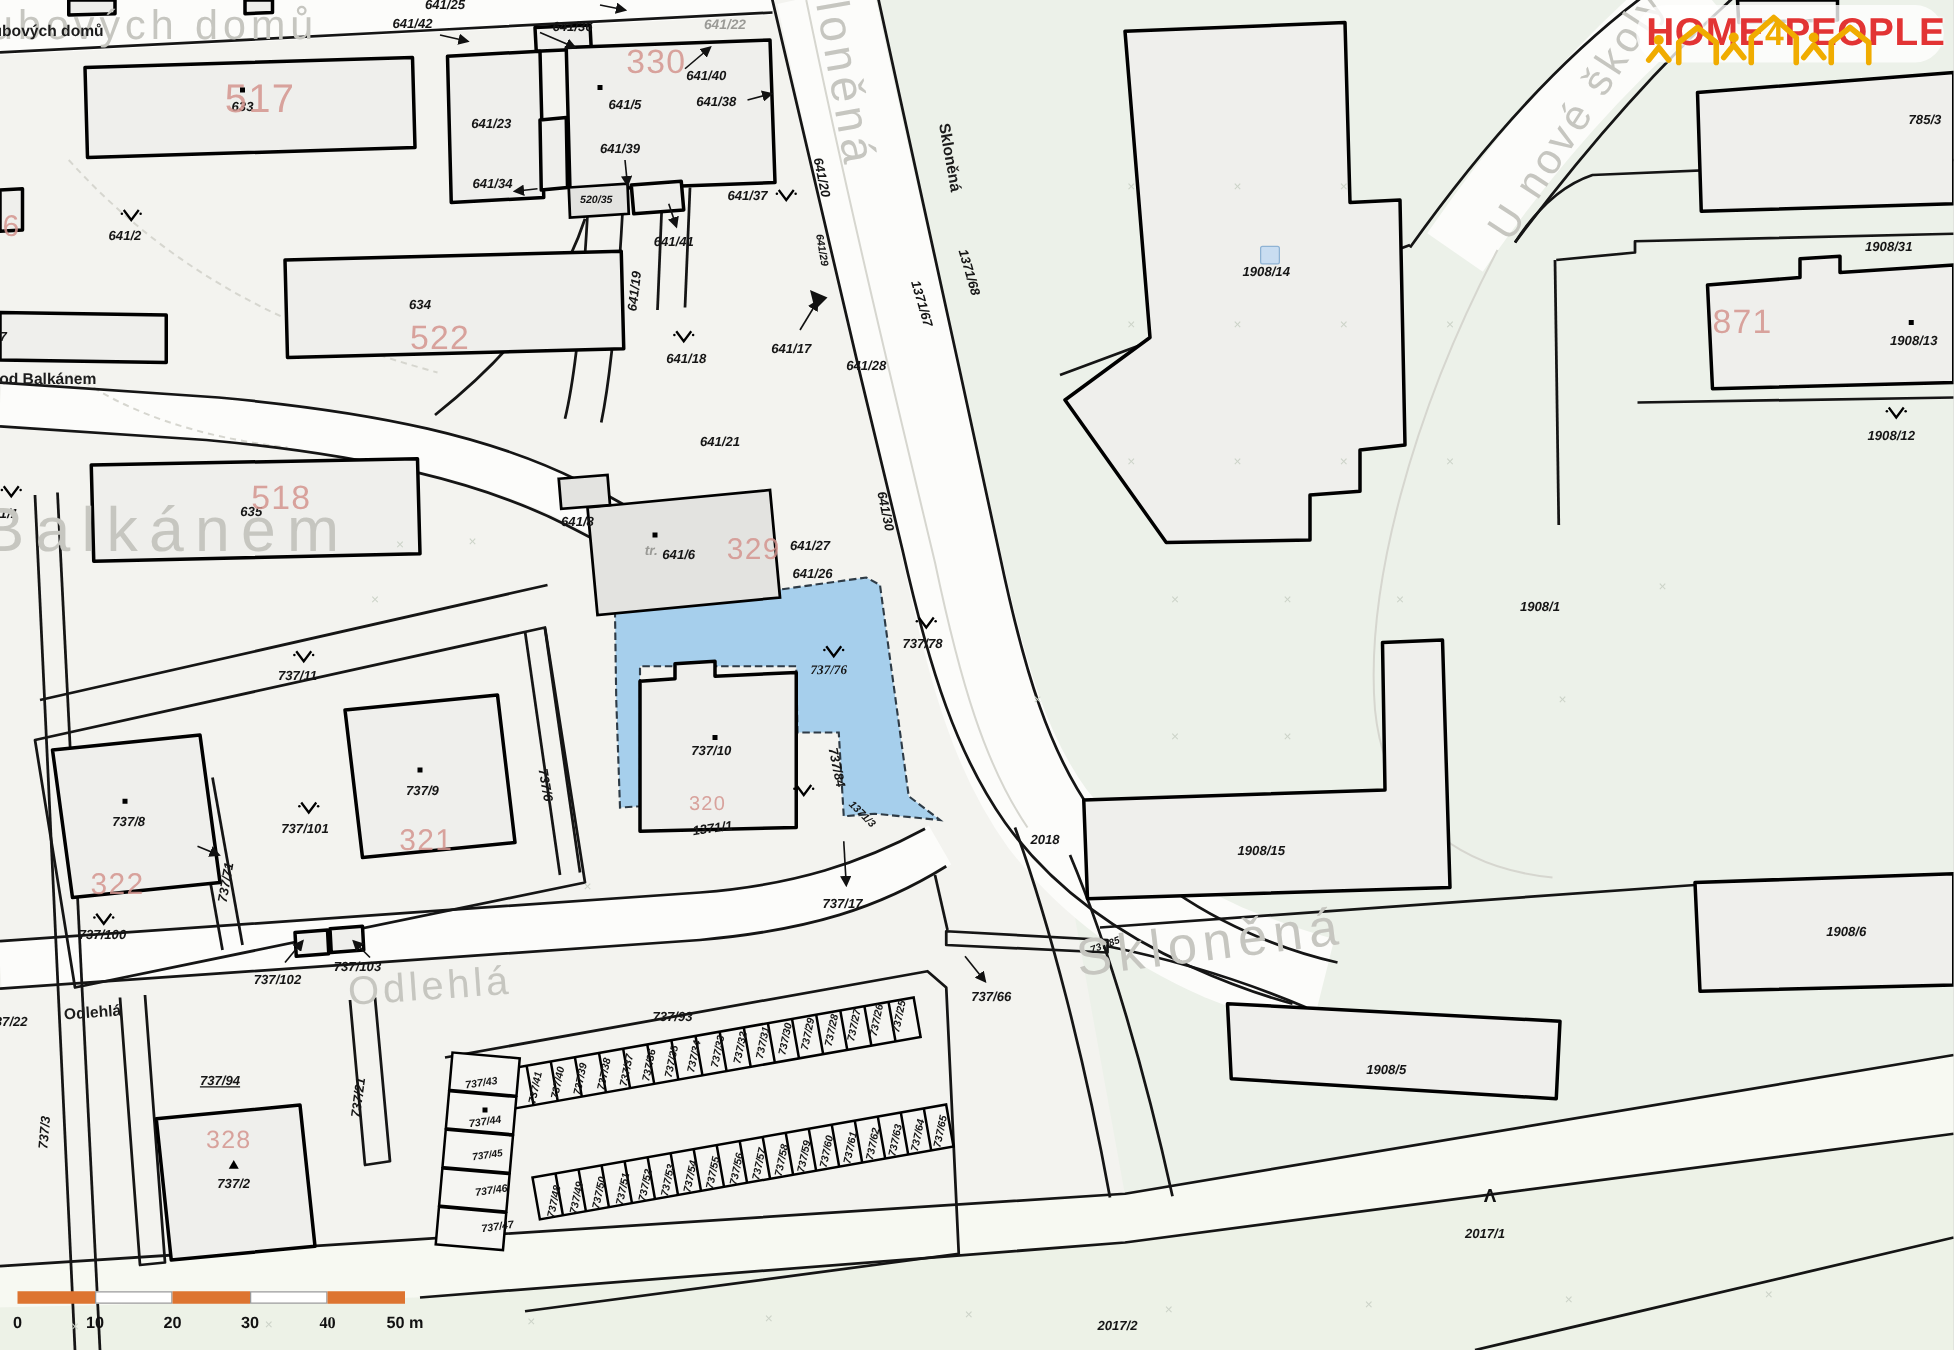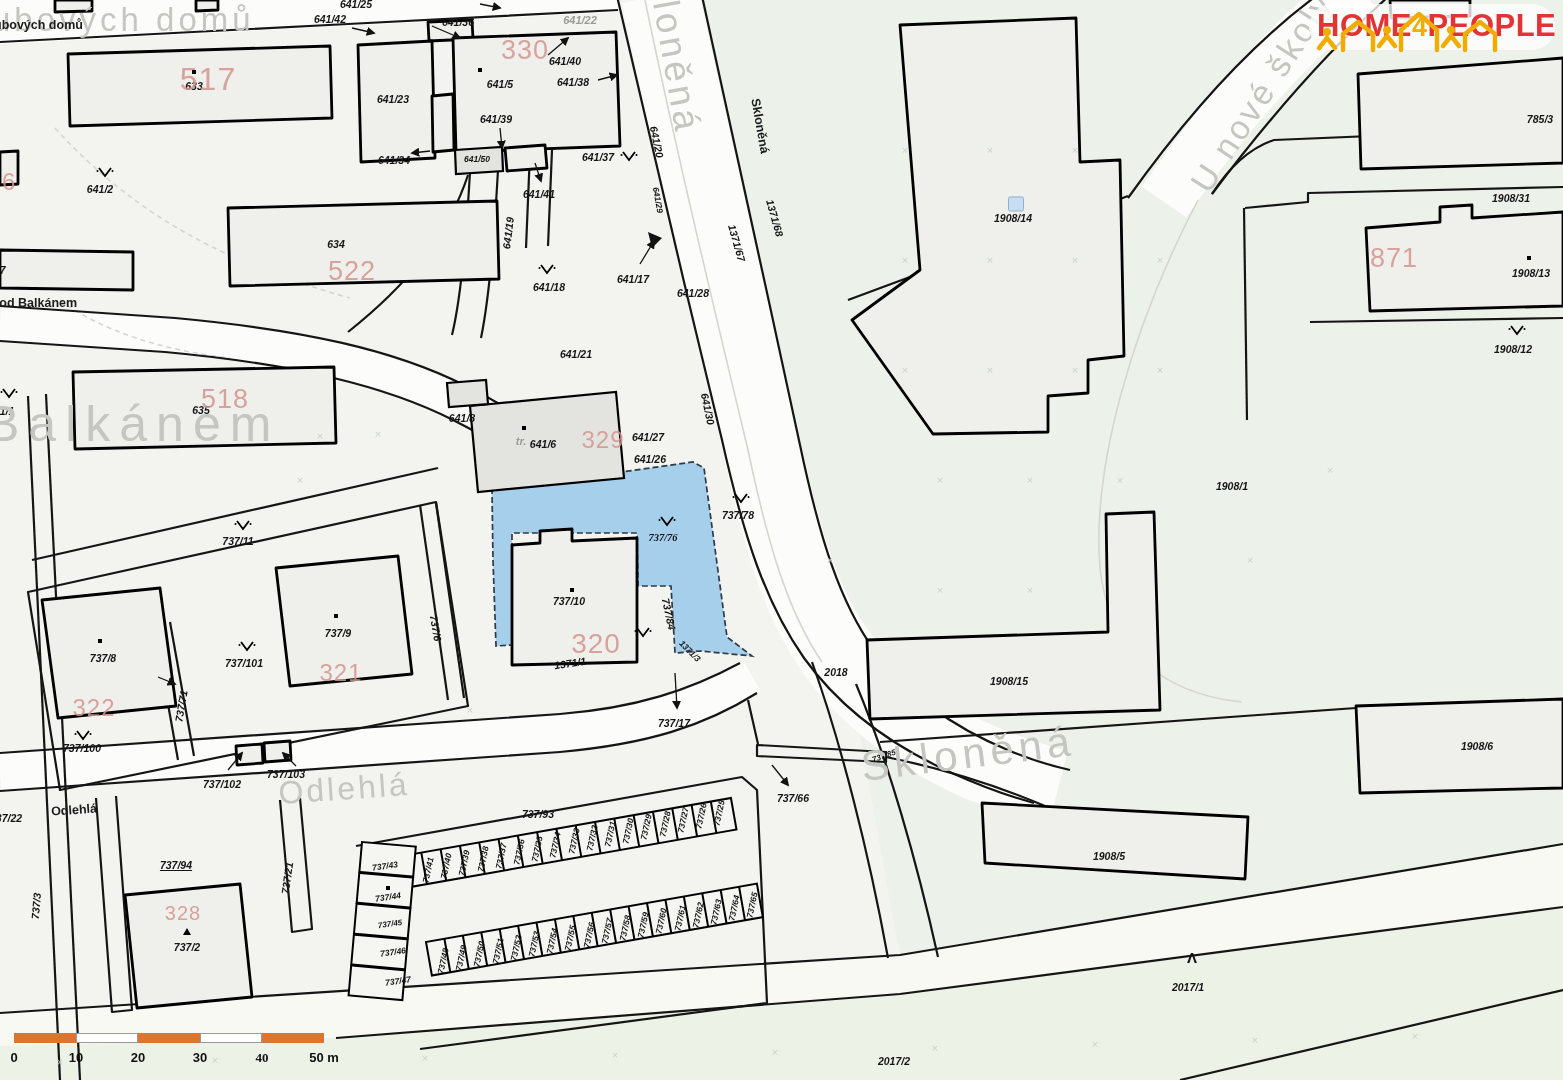--- a/index.html
+++ b/index.html
@@ -177,22 +177,22 @@
 
 <div id="labels">
       <span class="lbl p" style="left: 356px; top: 4px; transform: translate(-50%, -50%) rotate(0deg);">641/25</span>
       <span class="lbl p" style="left: 330px; top: 19px; transform: translate(-50%, -50%) rotate(0deg);">641/42</span>
       <span class="lbl p" style="left: 458px; top: 22px; transform: translate(-50%, -50%) rotate(0deg);">641/36</span>
       <span class="lbl p" style="left: 549px; top: 61px; transform: translate(-50%, -50%) rotate(0deg); margin-left: 16px;">641/40</span>
       <span class="lbl p" style="left: 500px; top: 84px; transform: translate(-50%, -50%) rotate(0deg);">641/5</span>
       <span class="lbl p" style="left: 573px; top: 82px; transform: translate(-50%, -50%) rotate(0deg);">641/38</span>
       <span class="lbl p" style="left: 393px; top: 99px; transform: translate(-50%, -50%) rotate(0deg);">641/23</span>
       <span class="lbl p" style="left: 496px; top: 119px; transform: translate(-50%, -50%) rotate(0deg);">641/39</span>
-      <span class="lbl p" style="left: 394px; top: 160px; transform: translate(-50%, -50%) rotate(0deg);">641/34</span>
-      <span class="lbl p" style="left: 477px; top: 159px; font-size: 8.5px; transform: translate(-50%, -50%) rotate(0deg);">641/50</span>
+      <span class="lbl p" style="left: 394px; top: 147px; transform: translate(-50%, -50%) rotate(0deg);">641/34</span>
+      <span class="lbl p" style="left: 477px; top: 159px; font-size: 8.5px; transform: translate(-50%, -50%) rotate(0deg);">520/35</span>
       <span class="lbl p" style="left: 598px; top: 157px; transform: translate(-50%, -50%) rotate(0deg);">641/37</span>
       <span class="lbl p" style="left: 539px; top: 194px; transform: translate(-50%, -50%) rotate(0deg);">641/41</span>
       <span class="lbl p" style="left: 508px; top: 233px; transform: translate(-50%, -50%) rotate(-83deg);">641/19</span>
       <span class="lbl p" style="left: 100px; top: 189px; transform: translate(-50%, -50%) rotate(0deg);">641/2</span>
       <span class="lbl p" style="left: 194px; top: 86px; transform: translate(-50%, -50%) rotate(0deg);">633</span>
       <span class="lbl p" style="left: 336px; top: 244px; transform: translate(-50%, -50%) rotate(0deg);">634</span>
       <span class="lbl p" style="left: 201px; top: 410px; transform: translate(-50%, -50%) rotate(0deg);">635</span>
       <span class="lbl p" style="left: -12px; top: 411px; transform: translate(0px, -50%) rotate(0deg);">641/1</span>
       <span class="lbl p" style="left: -12px; top: 270px; transform: translate(0px, -50%) rotate(0deg);">737</span>
       <span class="lbl p" style="left: 633px; top: 279px; transform: translate(-50%, -50%) rotate(0deg);">641/17</span>
@@ -230,21 +230,21 @@
       <span class="lbl p" style="left: 663px; top: 537px; transform: translate(-50%, -50%) rotate(0deg); font-family: Liberation Serif, serif;">737/76</span>
       <span class="lbl p" style="left: 738px; top: 515px; transform: translate(-50%, -50%) rotate(0deg);">737/78</span>
       <span class="lbl p" style="left: 674px; top: 723px; transform: translate(-50%, -50%) rotate(0deg);">737/17</span>
       <span class="lbl p" style="left: 836px; top: 672px; transform: translate(-50%, -50%) rotate(0deg);">2018</span>
       <span class="lbl p" style="left: 793px; top: 798px; transform: translate(-50%, -50%) rotate(0deg);">737/66</span>
       <span class="lbl p" style="left: 884px; top: 756px; font-size: 8px; transform: translate(-50%, -50%) rotate(-20deg);">737/85</span>
       <span class="lbl p" style="left: 1013px; top: 218px; transform: translate(-50%, -50%) rotate(0deg);">1908/14</span>
       <span class="lbl p" style="left: 1511px; top: 198px; transform: translate(-50%, -50%) rotate(0deg);">1908/31</span>
       <span class="lbl p" style="left: 1531px; top: 273px; transform: translate(-50%, -50%) rotate(0deg);">1908/13</span>
       <span class="lbl p" style="left: 1513px; top: 349px; transform: translate(-50%, -50%) rotate(0deg);">1908/12</span>
-      <span class="lbl p" style="left: 1540px; top: 96px; transform: translate(-50%, -50%) rotate(0deg); margin-top: 23px;">785/3</span>
+      <span class="lbl p" style="left: 1540px; top: 96px; transform: translate(-50%, -50%) rotate(0deg);">785/3</span>
       <span class="lbl p" style="left: 1232px; top: 486px; transform: translate(-50%, -50%) rotate(0deg);">1908/1</span>
       <span class="lbl p" style="left: 1009px; top: 681px; transform: translate(-50%, -50%) rotate(0deg);">1908/15</span>
       <span class="lbl p" style="left: 1109px; top: 856px; transform: translate(-50%, -50%) rotate(0deg);">1908/5</span>
       <span class="lbl p" style="left: 1477px; top: 746px; transform: translate(-50%, -50%) rotate(0deg);">1908/6</span>
       <span class="lbl p" style="left: 1188px; top: 987px; transform: translate(-50%, -50%) rotate(0deg);">2017/1</span>
       <span class="lbl p" style="left: 894px; top: 1061px; transform: translate(-50%, -50%) rotate(0deg); font-style: italic;">2017/2</span>
       <span class="lbl p" style="left: 428px; top: 870px; font-size: 8.5px; transform: translate(-50%, -50%) rotate(-78deg);">737/41</span>
       <span class="lbl p" style="left: 446px; top: 866px; font-size: 8.5px; transform: translate(-50%, -50%) rotate(-78deg);">737/40</span>
       <span class="lbl p" style="left: 464px; top: 863px; font-size: 8.5px; transform: translate(-50%, -50%) rotate(-78deg);">737/39</span>
       <span class="lbl p" style="left: 483px; top: 859px; font-size: 8.5px; transform: translate(-50%, -50%) rotate(-78deg);">737/38</span>
@@ -282,21 +282,21 @@
       <span class="lbl p" style="left: 680px; top: 918px; font-size: 8.5px; transform: translate(-50%, -50%) rotate(-78deg);">737/61</span>
       <span class="lbl p" style="left: 698px; top: 915px; font-size: 8.5px; transform: translate(-50%, -50%) rotate(-78deg);">737/62</span>
       <span class="lbl p" style="left: 716px; top: 912px; font-size: 8.5px; transform: translate(-50%, -50%) rotate(-78deg);">737/63</span>
       <span class="lbl p" style="left: 734px; top: 908px; font-size: 8.5px; transform: translate(-50%, -50%) rotate(-78deg);">737/64</span>
       <span class="lbl p" style="left: 752px; top: 905px; font-size: 8.5px; transform: translate(-50%, -50%) rotate(-78deg);">737/65</span>
       <span class="lbl red" style="left: 208px; top: 79px; font-size: 32px; transform: translate(-50%, -50%) rotate(0deg);">517</span>
       <span class="lbl red" style="left: 352px; top: 271px; font-size: 27px; transform: translate(-50%, -50%) rotate(0deg);">522</span>
       <span class="lbl red" style="left: 225px; top: 399px; font-size: 27px; transform: translate(-50%, -50%) rotate(0deg);">518</span>
       <span class="lbl red" style="left: 525px; top: 50px; font-size: 27px; transform: translate(-50%, -50%) rotate(0deg);">330</span>
       <span class="lbl red" style="left: 603px; top: 440px; font-size: 24px; transform: translate(-50%, -50%) rotate(0deg);">329</span>
-      <span class="lbl red" style="left: 596px; top: 644px; font-size: 28px; transform: translate(-50%, -50%) rotate(0deg);">320</span>
+      <span class="lbl red" style="left: 566px; top: 644px; font-size: 16px; transform: translate(-50%, -50%) rotate(0deg);">320</span>
       <span class="lbl red" style="left: 341px; top: 673px; font-size: 24px; transform: translate(-50%, -50%) rotate(0deg);">321</span>
       <span class="lbl red" style="left: 94px; top: 708px; font-size: 24px; transform: translate(-50%, -50%) rotate(0deg);">322</span>
       <span class="lbl red" style="left: 183px; top: 913px; font-size: 20px; transform: translate(-50%, -50%) rotate(0deg);">328</span>
       <span class="lbl red" style="left: 1394px; top: 258px; font-size: 27px; transform: translate(-50%, -50%) rotate(0deg);">871</span>
       <span class="lbl red" style="left: 2px; top: 182px; font-size: 24px; transform: translate(0px, -50%) rotate(0deg);">6</span>
       <span class="lbl gray" style="left: 580px; top: 20px; transform: translate(-50%, -50%) rotate(0deg);">641/22</span>
       <span class="lbl gray" style="left: 521px; top: 441px; transform: translate(-50%, -50%) rotate(0deg);">tr.</span>
       <span class="lbl street-lg" style="left: -8px; top: 20px; font-size: 33px; letter-spacing: 4px; transform: translate(0px, -50%) rotate(0deg);">ubových domů</span>
       <span class="lbl street-lg" style="left: -14px; top: 424px; font-size: 50px; letter-spacing: 9px; transform: translate(0px, -50%) rotate(0deg);">Balkánem</span>
       <span class="lbl street-lg" style="left: 344px; top: 789px; font-size: 32px; letter-spacing: 3px; transform: translate(-50%, -50%) rotate(-4deg);">Odlehlá</span>

